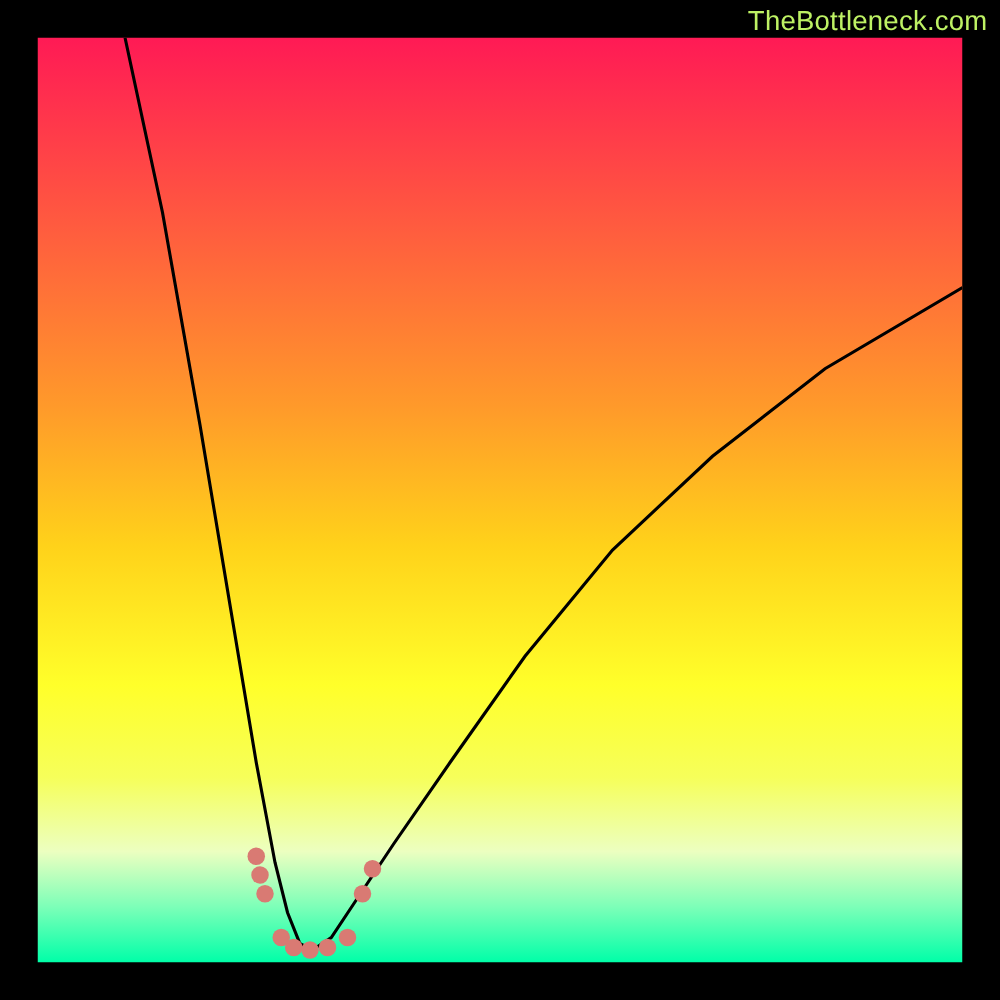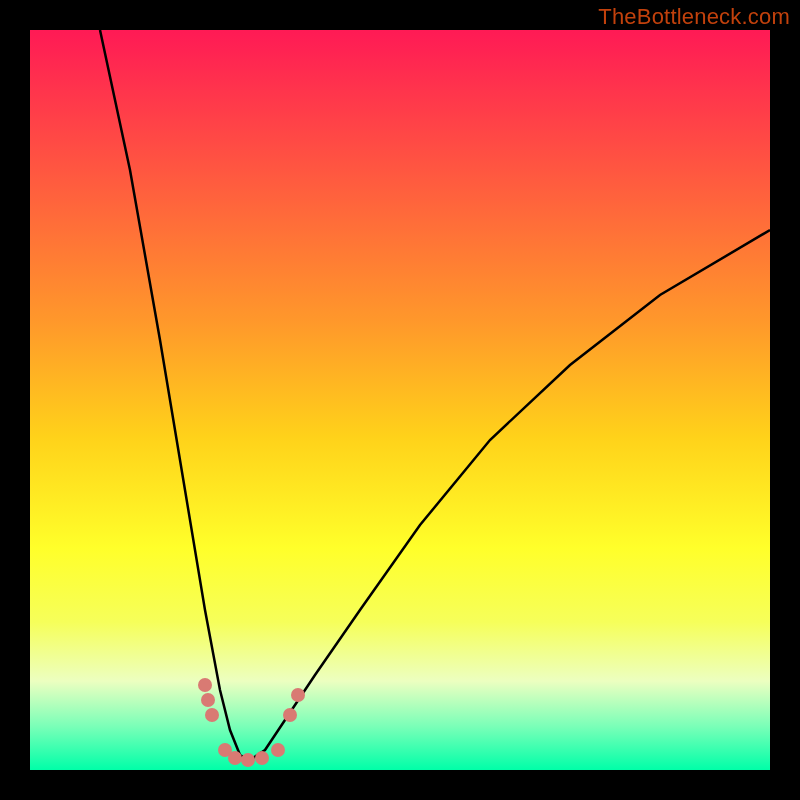--- a/index.html
+++ b/index.html
@@ -46,21 +46,21 @@
         #f6ff5a 80%,
         #ecffc0 88%,
         #7cffb8 94%,
         #00ffa8 100%
       );
   }
   .watermark {
     position: absolute;
     top: 4px;
     right: 10px;
-    color: #c2410c;
+    color: #bef264;
     font-size: 22px;
     letter-spacing: 0.2px;
     font-weight: 500;
     user-select: none;
     text-align: center;
   }
   svg.curves {
     position: absolute;
     left: 0;
     top: 0;

